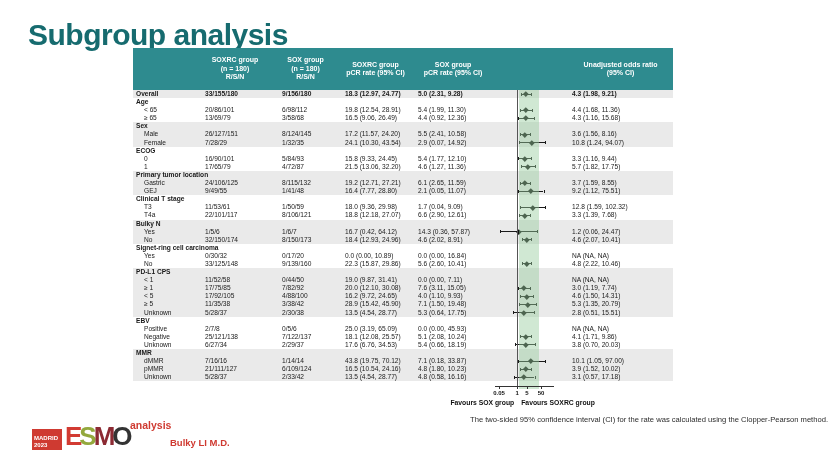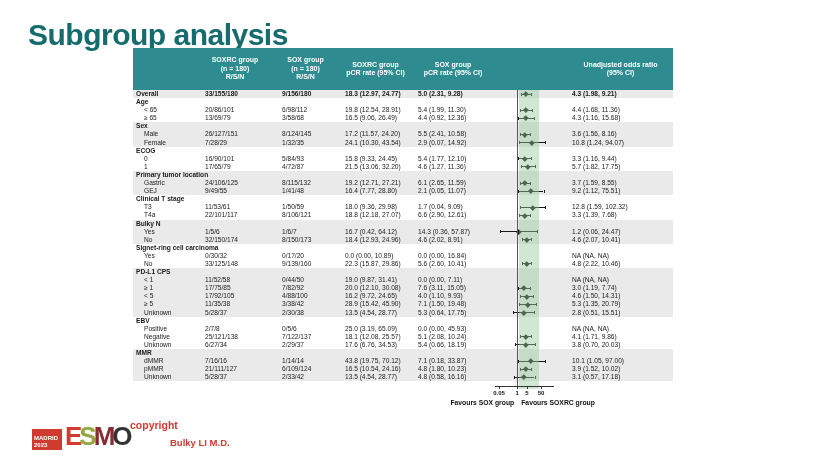--- a/index.html
+++ b/index.html
@@ -550,25 +550,26 @@
       <div class="axis-tick-label" style="left: 374.214px; top: 342.1px;">1</div>
       <div class="axis-tick" style="left: 394px; top: 338.1px;"></div>
       <div class="axis-tick-label" style="left: 384px; top: 342.1px;">5</div>
       <div class="axis-tick" style="left: 408px; top: 338.1px;"></div>
       <div class="axis-tick-label" style="left: 398px; top: 342.1px;">50</div>
       <div class="favours" style="left: 381.214px; top: 351.1px; transform: translateX(-100%);">Favours SOX group</div>
       <div class="favours" style="left: 388.214px; top: 351.1px;">Favours SOXRC group</div>
     </div>
 
   <div id="footnotes">
+    <div>The two-sided 95% confidence interval (CI) for the rate was calculated using the Clopper-Pearson method.</div>
   </div>
 
   <div id="esmo-logo">
     <div id="madrid-badge">
       <div>MADRID</div>
       <div>2023</div>
     </div>
     <div id="esmo-wordmark"><span class="esmo-e">E</span><span class="esmo-s">S</span><span class="esmo-m">M</span><span class="esmo-o">O</span></div>
-    <div id="congress-label">copyright</div>
+    <div id="congress-label">analysis</div>
   </div>
 
   <div id="presenter">Bulky LI M.D.</div>
 </div>
 
 </body></html>

